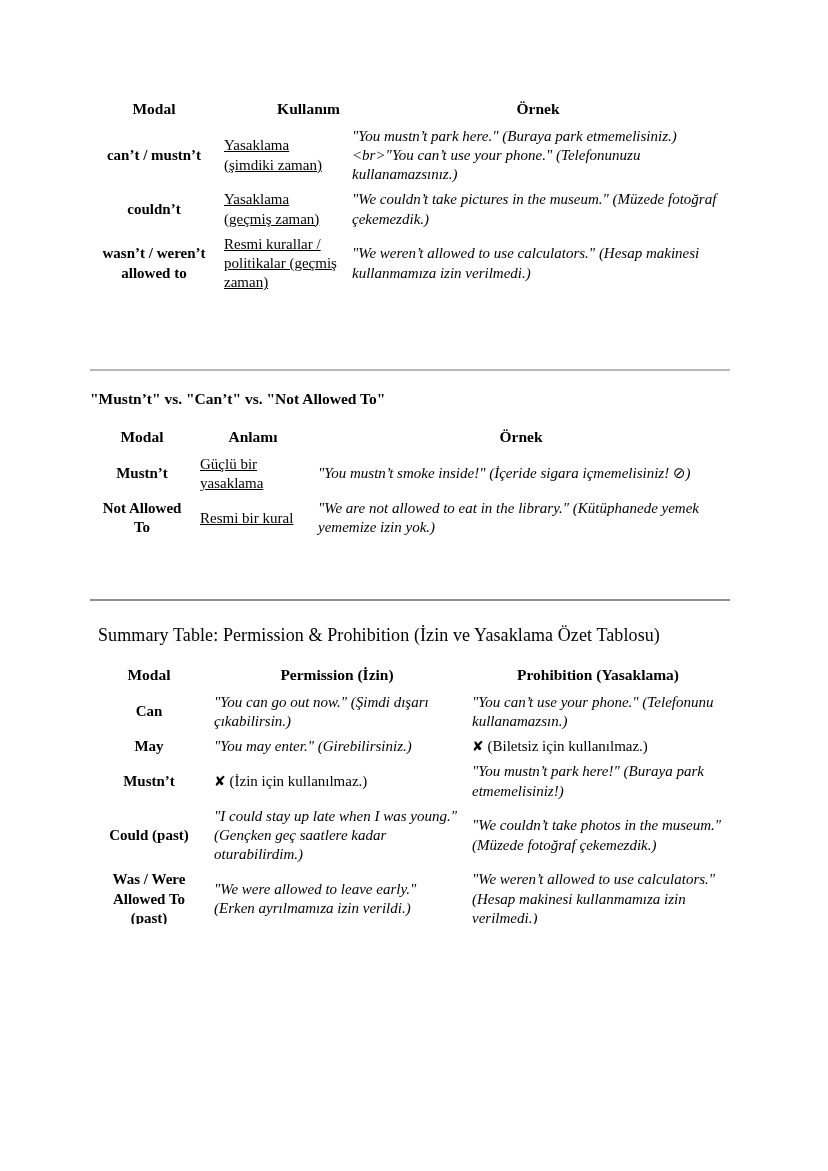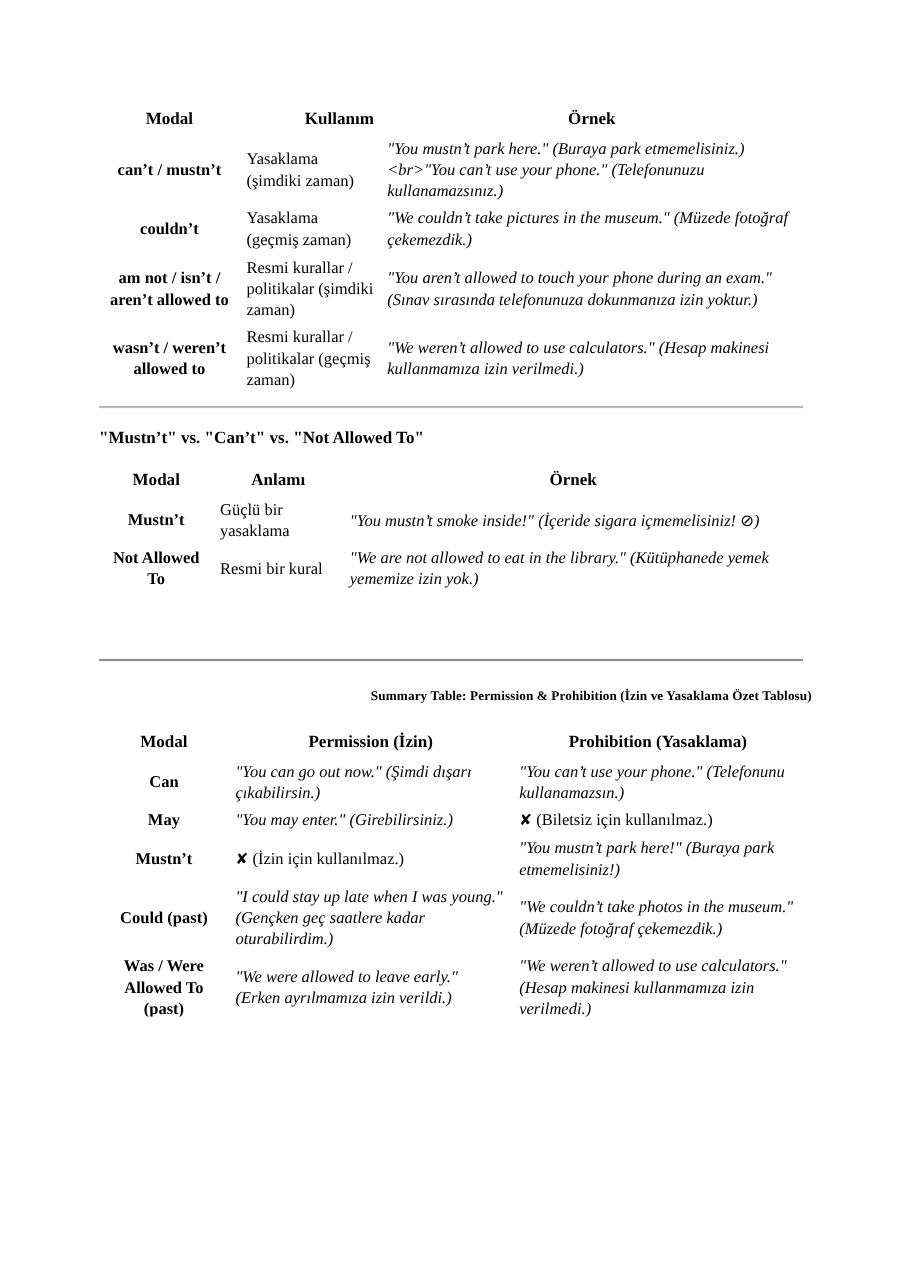--- a/index.html
+++ b/index.html
@@ -49,20 +49,21 @@
     vertical-align: middle;
     line-height: 1.28;
   }
   td.modal-cell {
     font-weight: bold;
     text-align: center;
     padding-left: 13px;
   }
   td.plain-cell {
     font-style: normal;
+    text-decoration: underline;
   }
   td.ex-cell {
     font-style: italic;
   }
   .xmark {
     font-style: normal;
     font-weight: bold;
     font-family: "DejaVu Sans", sans-serif;
     font-size: 14px;
     letter-spacing: 0;
@@ -97,27 +98,26 @@
 
   
   h3.sub-heading {
     font-size: 15.5px;
     font-weight: bold;
     margin: 0;
     padding: 0;
     line-height: 1.2;
   }
   h2.section-heading {
-    font-size: 12px;
-    font-weight: bold;
+    font-size: 18px;
+    font-weight: normal;
     margin: 0;
     padding: 0;
     line-height: 1.2;
     letter-spacing: 0.1px;
-    text-align: right;
   }
   .rule {
     border: 0;
     height: 0;
     border-top: 2px solid #b8b8b8;
     margin: 0;
     width: 100%;
   }
   .rule.dark {
     border-top: 2px solid #8f8f8f;
@@ -151,25 +151,20 @@
             <td class="modal-cell">can’t / mustn’t</td>
             <td class="plain-cell">Yasaklama (şimdiki zaman)</td>
             <td class="ex-cell">"You mustn’t park here." (Buraya park etmemelisiniz.)&lt;br&gt;"You can’t use your phone." (Telefonunuzu kullanamazsınız.)</td>
           </tr>
           <tr>
             <td class="modal-cell">couldn’t</td>
             <td class="plain-cell">Yasaklama (geçmiş zaman)</td>
             <td class="ex-cell">"We couldn’t take pictures in the museum." (Müzede fotoğraf çekemezdik.)</td>
           </tr>
           <tr>
-            <td class="modal-cell">am not / isn’t / aren’t allowed to</td>
-            <td class="plain-cell">Resmi kurallar / politikalar (şimdiki zaman)</td>
-            <td class="ex-cell">"You aren’t allowed to touch your phone during an exam." (Sınav sırasında telefonunuza dokunmanıza izin yoktur.)</td>
-          </tr>
-          <tr>
             <td class="modal-cell">wasn’t / weren’t allowed to</td>
             <td class="plain-cell">Resmi kurallar / politikalar (geçmiş zaman)</td>
             <td class="ex-cell">"We weren’t allowed to use calculators." (Hesap makinesi kullanmamıza izin verilmedi.)</td>
           </tr>
         </tbody>
       </table>
     </div>
 
     <hr class="rule blk" style="top:369px;">
 

